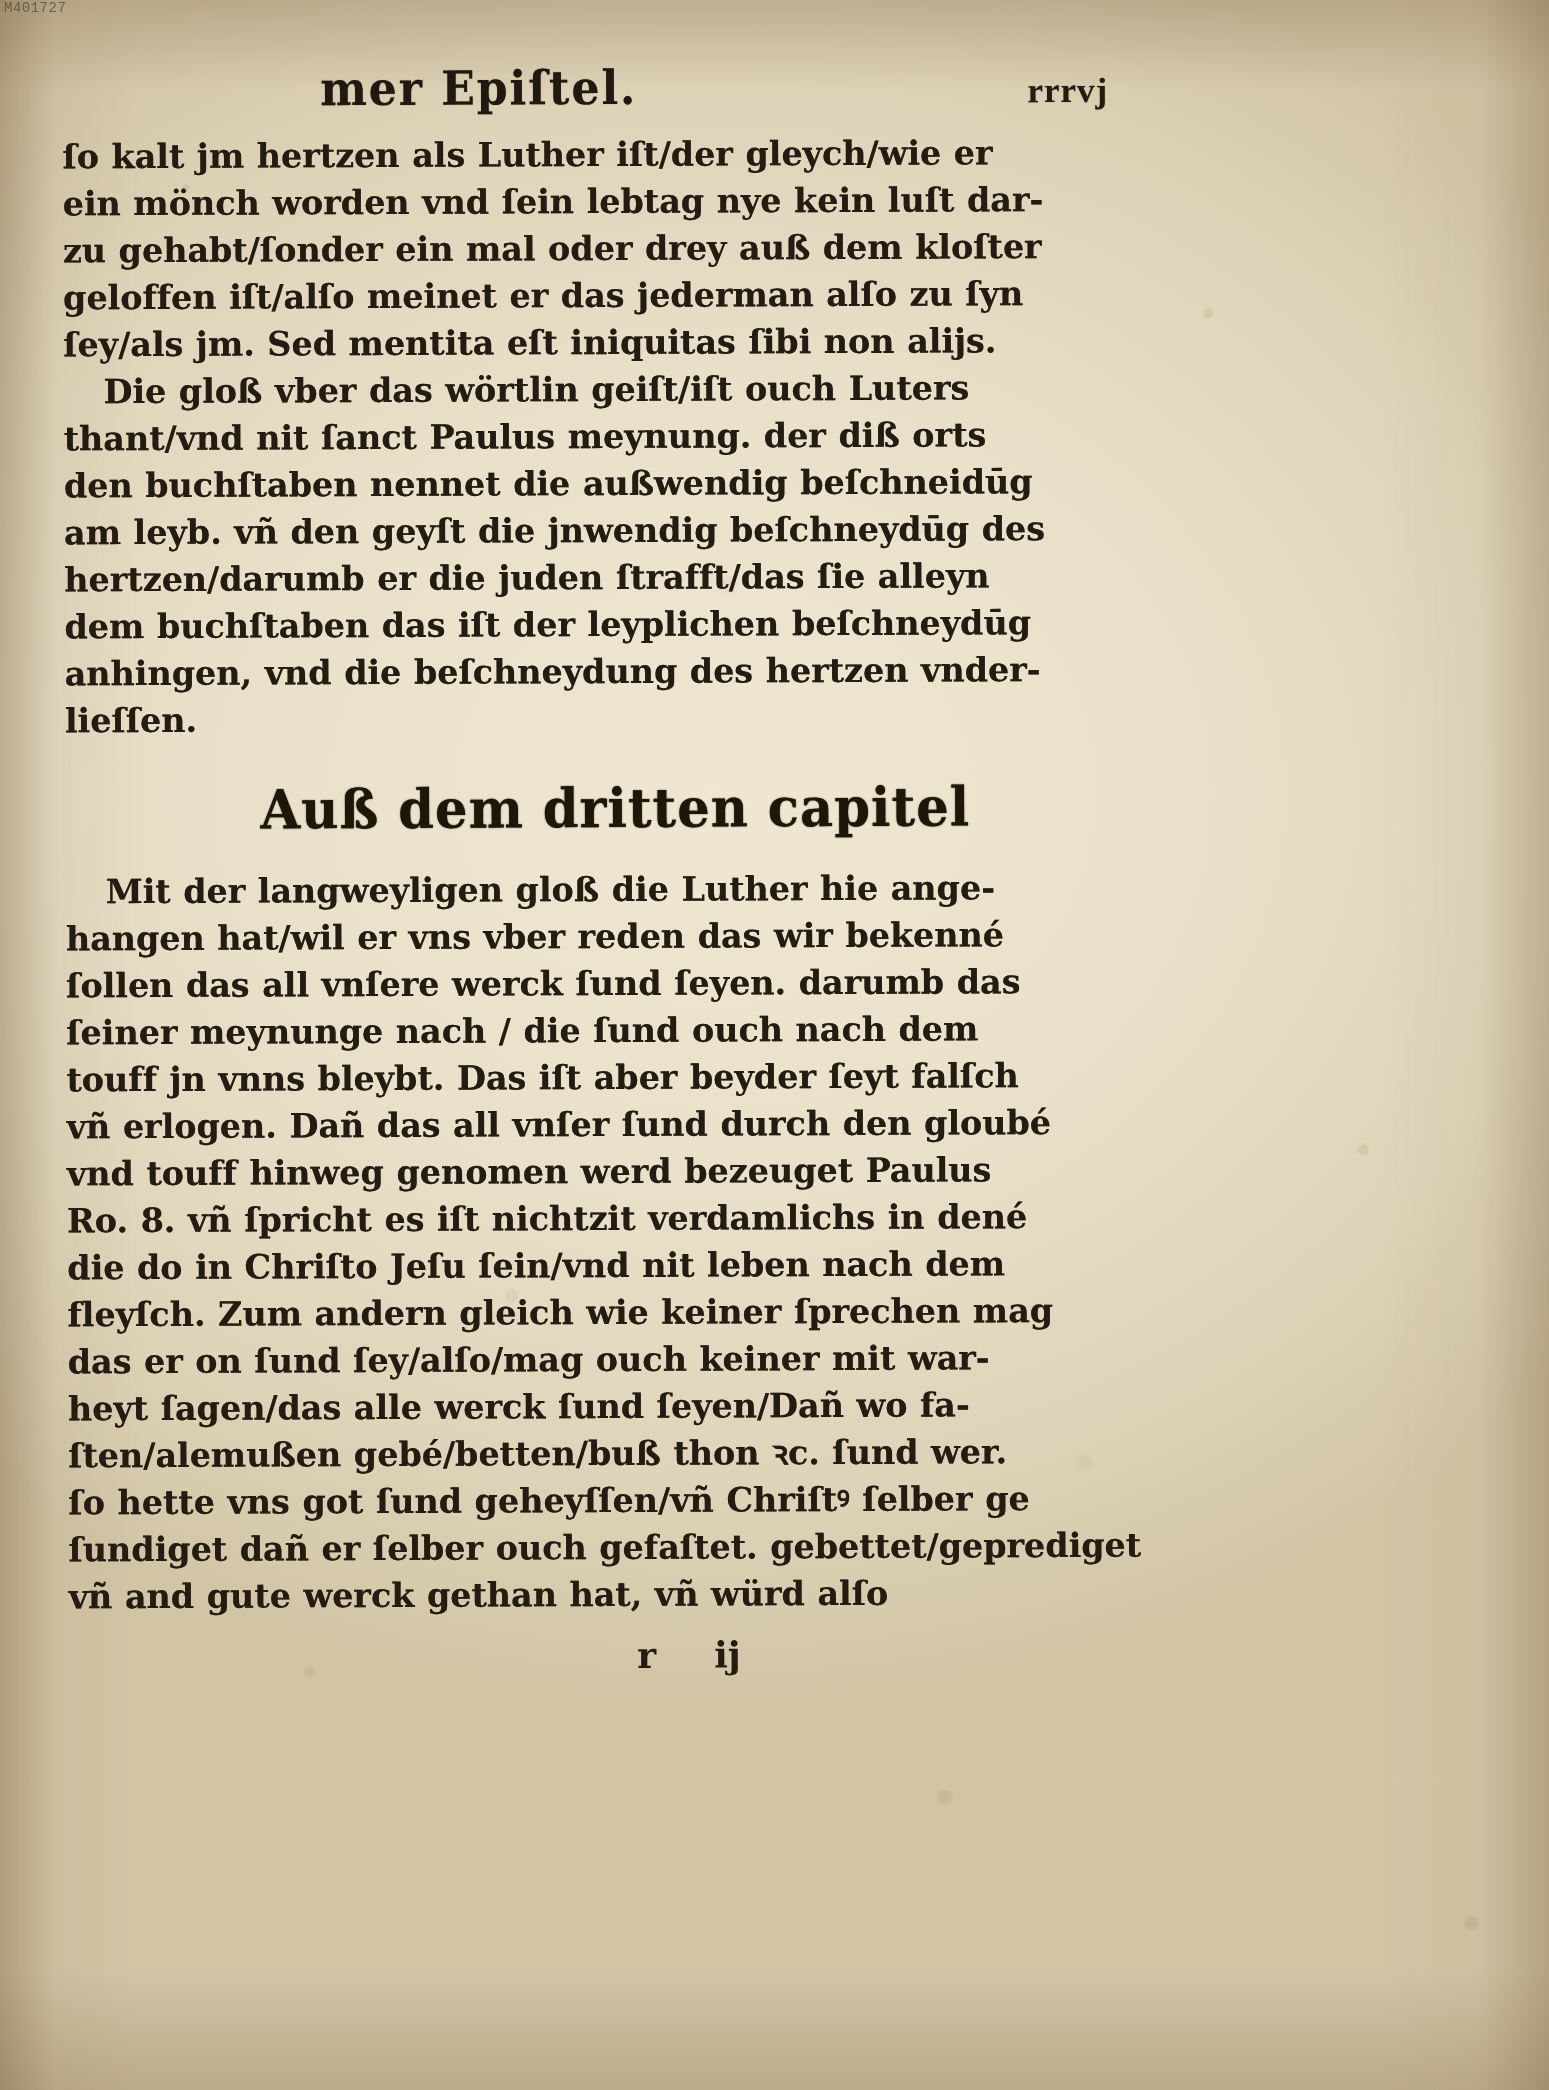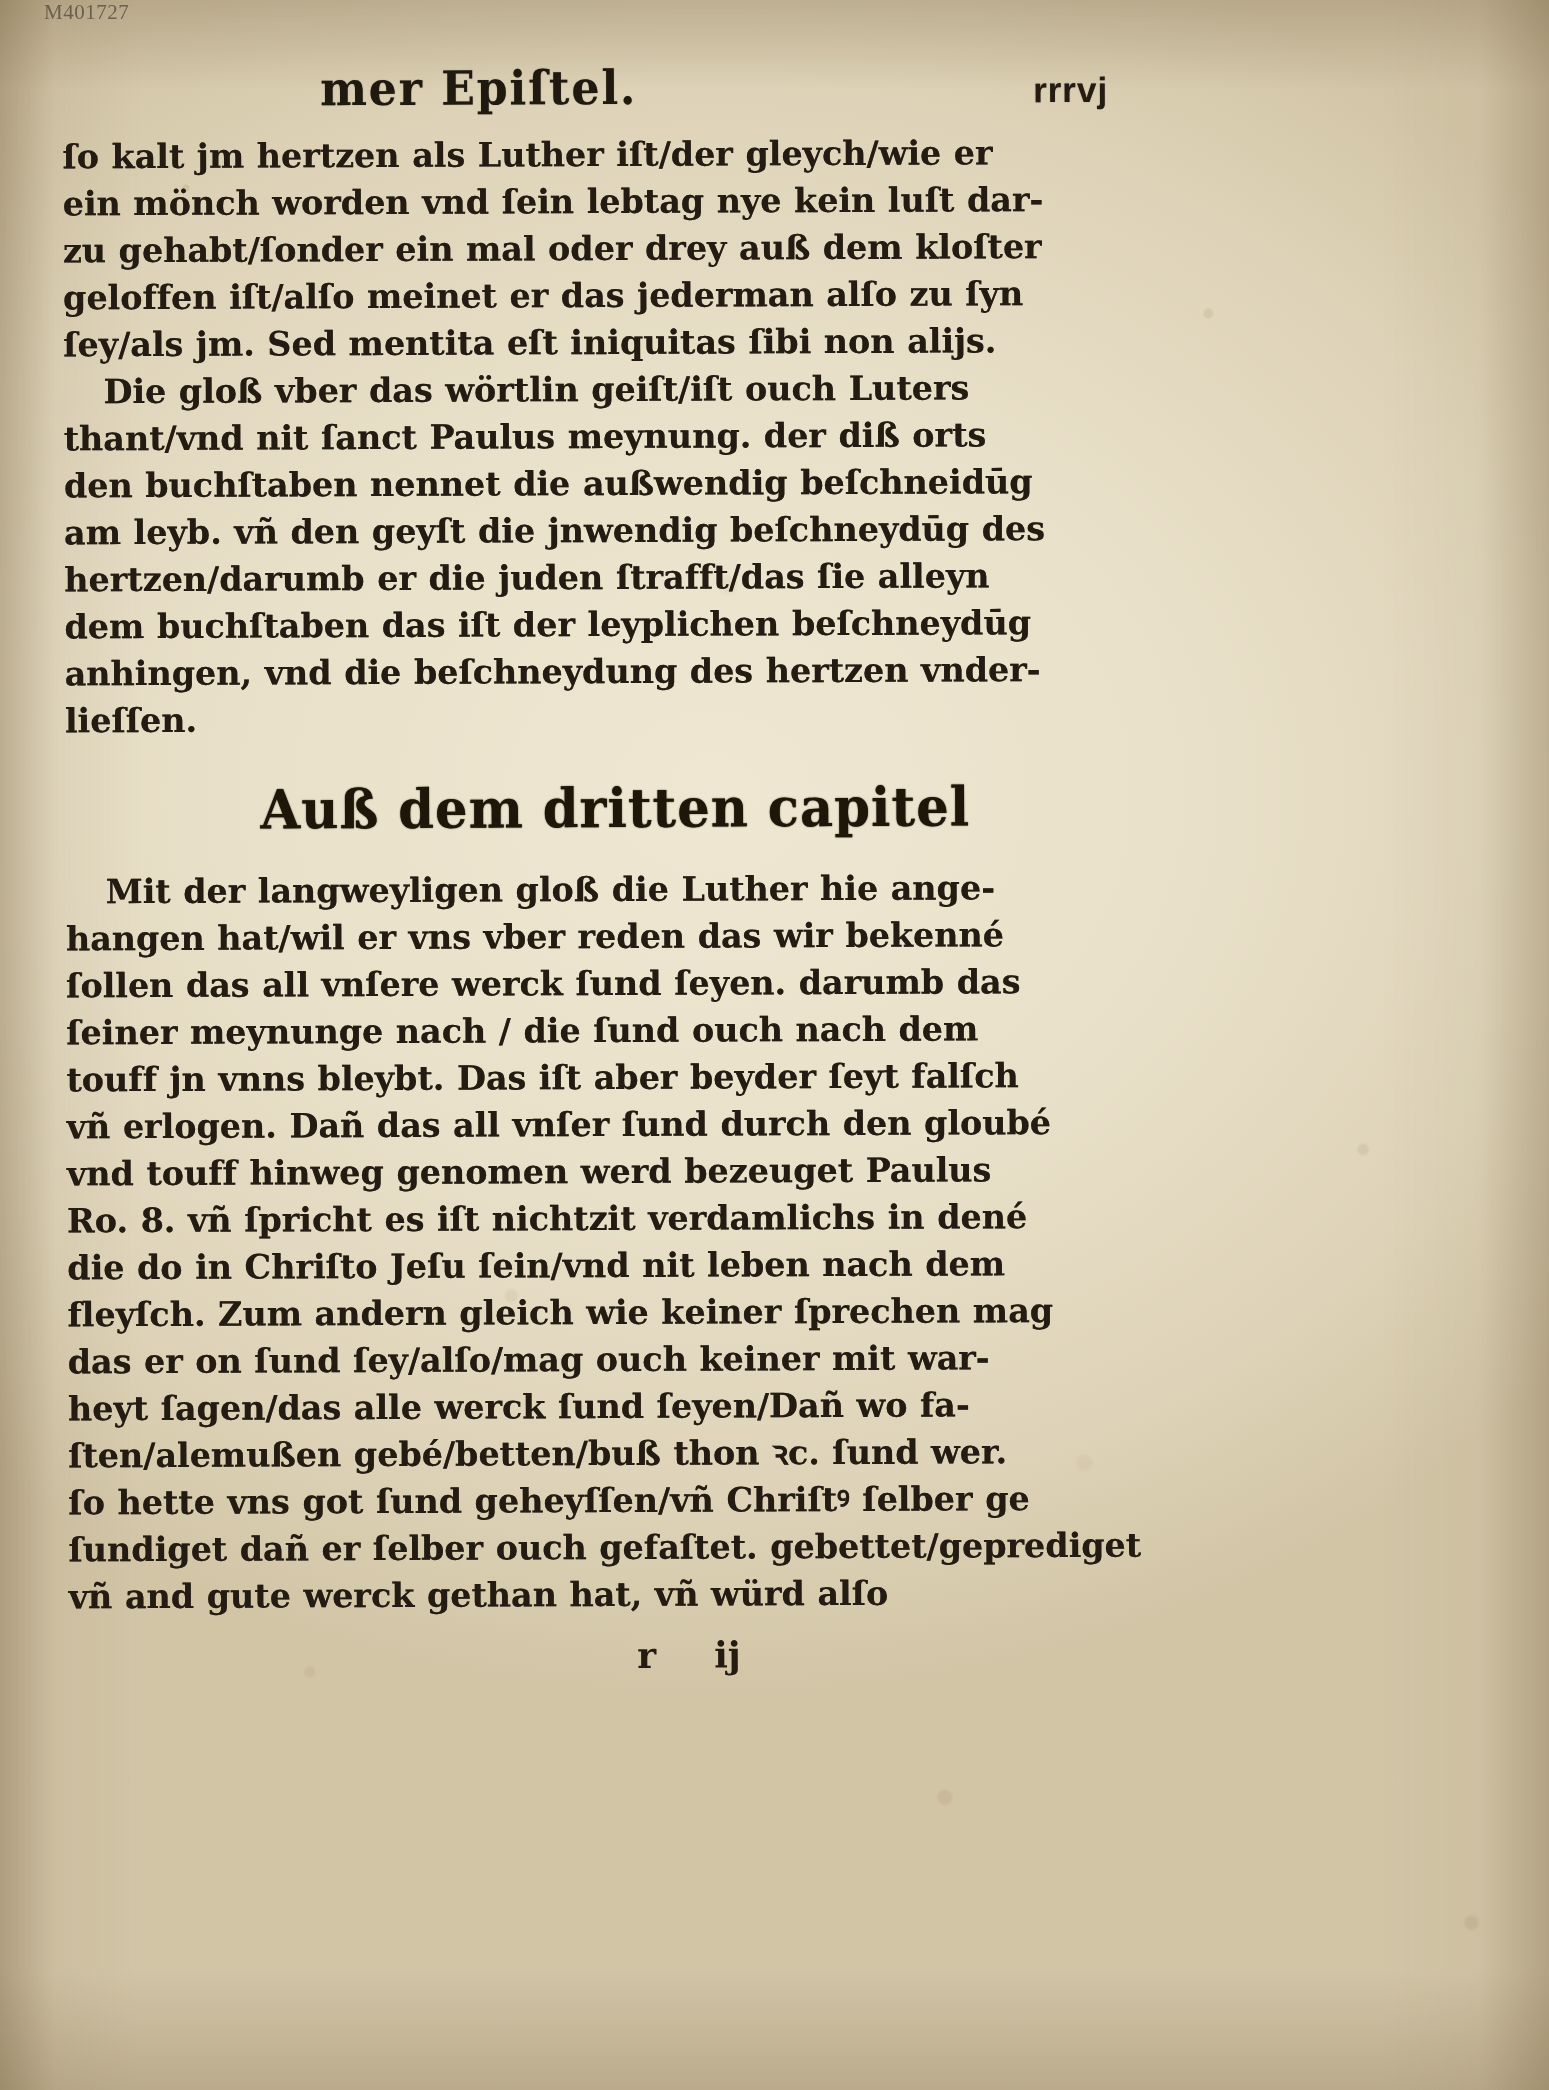--- a/index.html
+++ b/index.html
@@ -55,27 +55,26 @@
       linear-gradient(to bottom, rgba(110,88,52,0.22) 0px, rgba(0,0,0,0) 90px),
       linear-gradient(to top, rgba(110,88,52,0.20) 0px, rgba(0,0,0,0) 120px);
     mix-blend-mode: multiply;
   }
 
   
   .catalog-id {
     position: absolute;
     top: 0px;
     left: 4px;
-    font-family: Liberation Serif, serif;
-    font-size: 21px;
+    font-family: Liberation Mono, monospace;
+    font-size: 14px;
     letter-spacing: .5px;
     color: #5d5344;
     opacity: .85;
     z-index: 5;
-    margin-left: 40px;
   }
 
   
   .textblock {
     position: absolute;
     left: 62px;
     top: 60px;
     width: 1100px;
     z-index: 3;
   }
@@ -103,21 +102,21 @@
     font-family: "DejaVu Serif", serif;
     transform: scaleX(.94);
     transform-origin: left center;
     text-shadow: 0 0 1px rgba(30,22,12,.55);
   }
   .folio {
     font-size: 35px;
     font-weight: 700;
     letter-spacing: 1px;
     color: #241c12;
-    font-family: Liberation Sans, sans-serif;
+    font-family: Liberation Serif, serif;
     padding-right: 36px;
     text-shadow: 0 0 1px rgba(30,22,12,.5);
   }
 
   
   .para {
     font-family: "DejaVu Serif", serif;
     font-weight: 700;
     color: #241c12;
     font-size: 33.5px;

